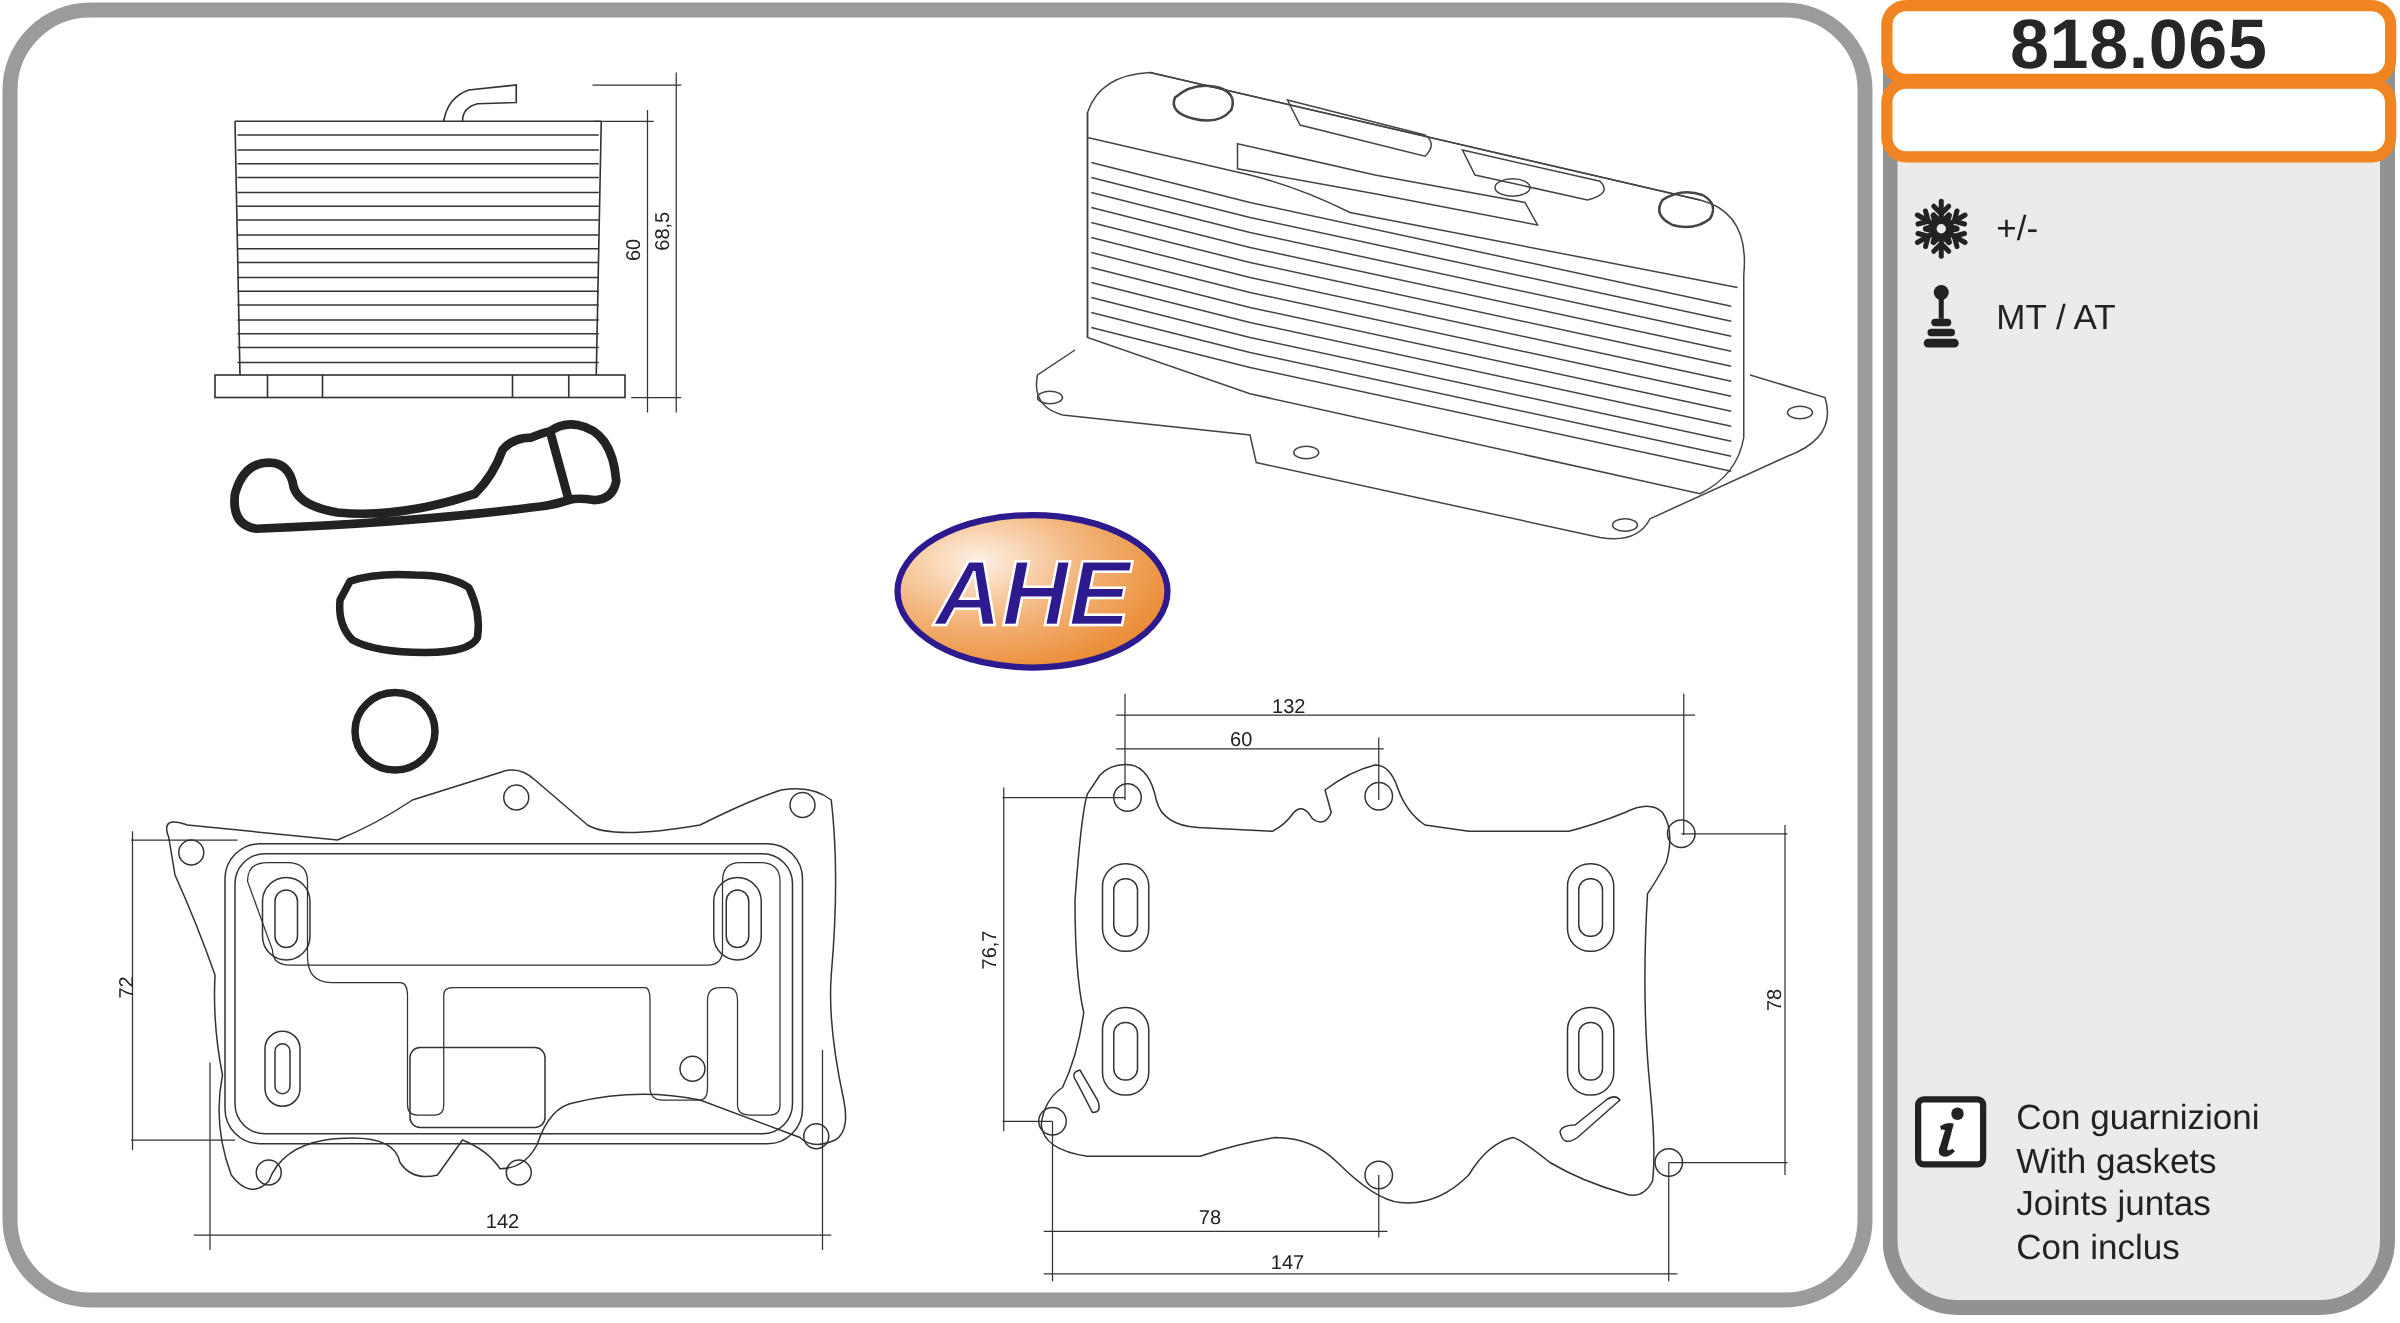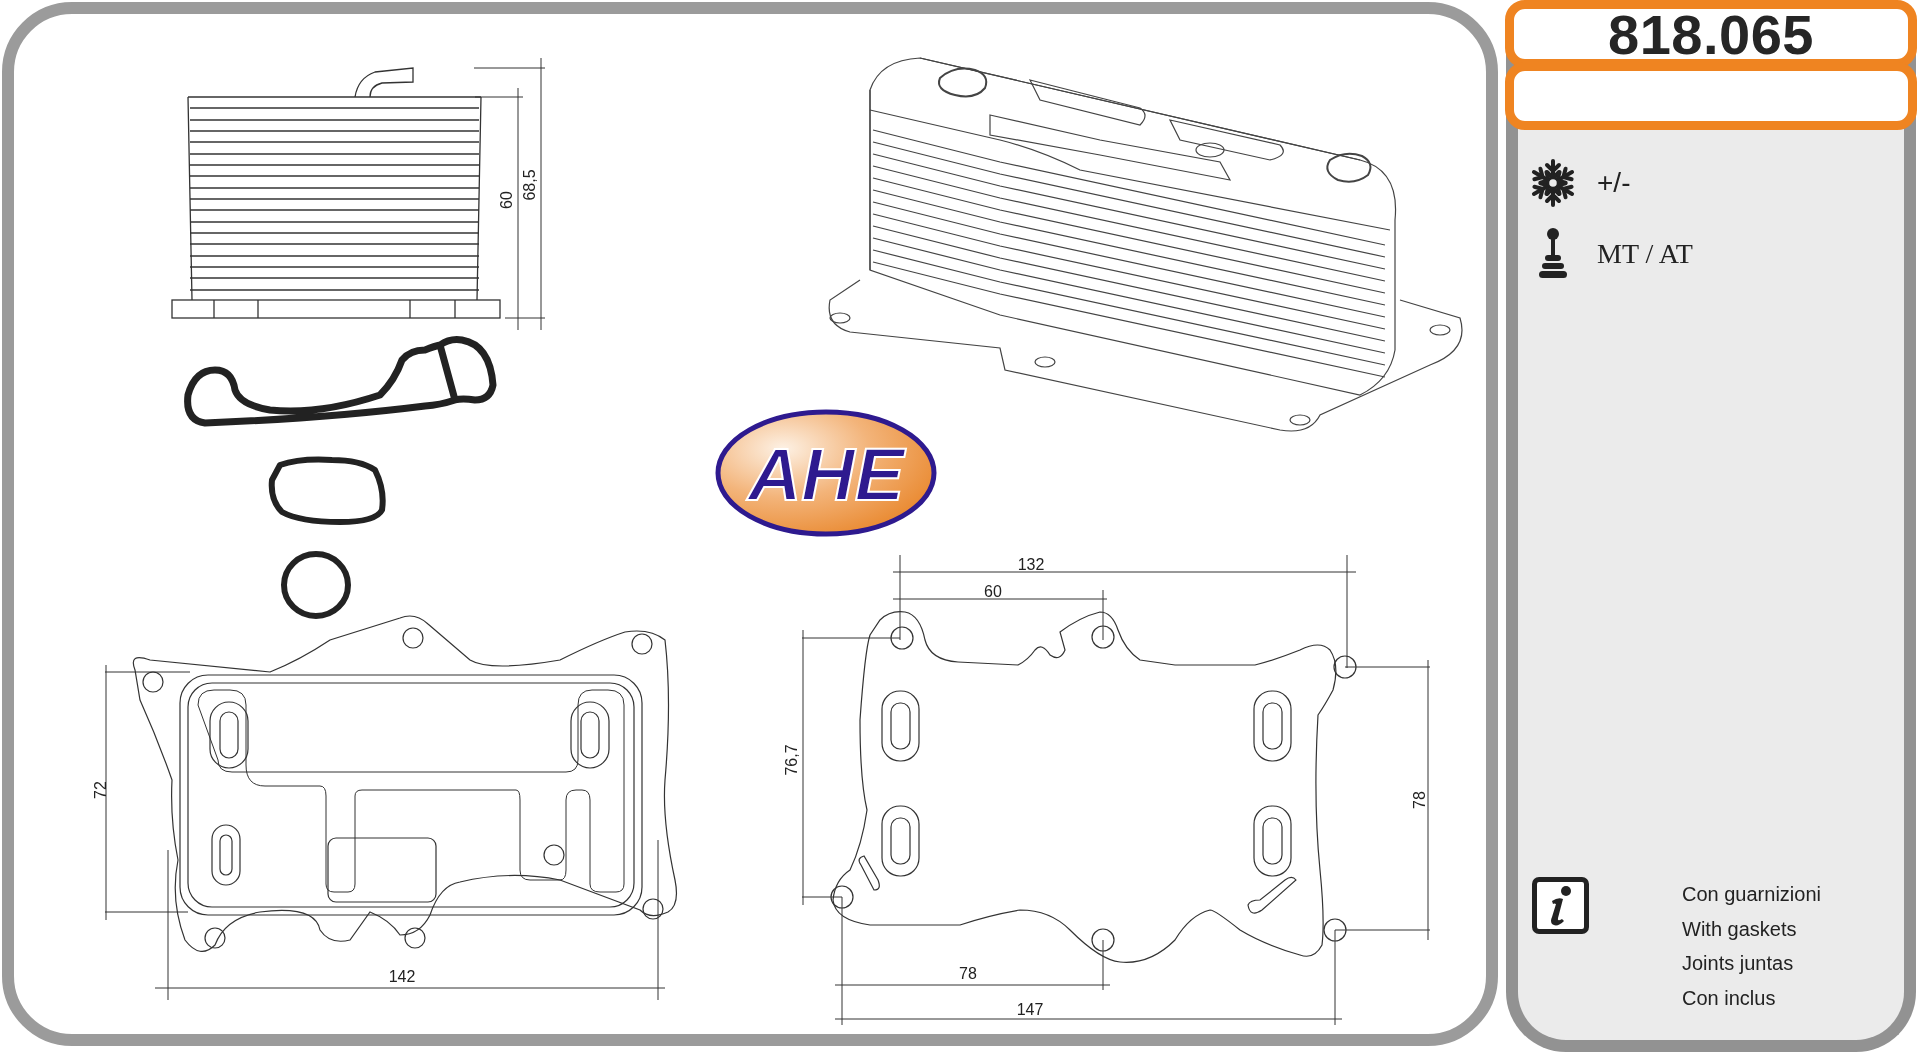--- a/index.html
+++ b/index.html
@@ -19,21 +19,21 @@
   }
   .part-number { font-weight:bold; font-size:56px; color:#262626; letter-spacing:0.5px; }
   .spec-row { position:absolute; left:1525px; display:flex; align-items:center; }
   .spec-icon { width:56px; height:56px; display:flex; align-items:center; justify-content:center; }
   .spec-text { margin-left:16px; font-size:28px; color:#222; }
   .info-box {
     position:absolute; left:1532px; top:877px; width:57px; height:57px;
     border:5px solid #222; border-radius:7px; box-sizing:border-box; background:#fff;
     display:flex; align-items:center; justify-content:center;
   }
-  .info-lines { position:absolute; left:1682px; top:877px; font-size:20px; line-height:34.5px; color:#222; }
+  .info-lines { position:absolute; left:1613px; top:877px; font-size:28px; line-height:34.5px; color:#222; }
   svg.drawing { position:absolute; left:0; top:0; }
   .dim { font-family:"Liberation Sans", sans-serif; font-size:16px; fill:#222; }
 </style>
 </head>
 <body>
 
 <div class="main-panel"></div>
 <div class="side-panel"></div>
 
 <div class="orange-box" style="top:0;">
@@ -57,21 +57,21 @@
         <use href="#arm" transform="rotate(180)"></use>
           <use href="#arm" transform="rotate(240)"></use>
           <use href="#arm" transform="rotate(300)"></use>
       </g>
       <circle r="5" fill="#ebebeb" stroke="#222" stroke-width="2.5"></circle>
     </svg>
   </span>
   <span class="spec-text">+/-</span>
 </div>
 
-<div class="spec-row" style="top:226px;font-family:Liberation Serif, serif;">
+<div class="spec-row" style="top:226px;">
   <span class="spec-icon">
     <svg width="40" height="54" viewBox="0 0 40 54">
       <circle cx="20" cy="7" r="6" fill="#222"></circle>
       <rect x="18" y="12" width="4" height="16" fill="#222"></rect>
       <rect x="12" y="28" width="16" height="6" rx="3" fill="#222"></rect>
       <rect x="9" y="36" width="22" height="6" rx="3" fill="#222"></rect>
       <rect x="6" y="44" width="28" height="7" rx="3.5" fill="#222"></rect>
     </svg>
   </span>
   <span class="spec-text">MT / AT</span>

